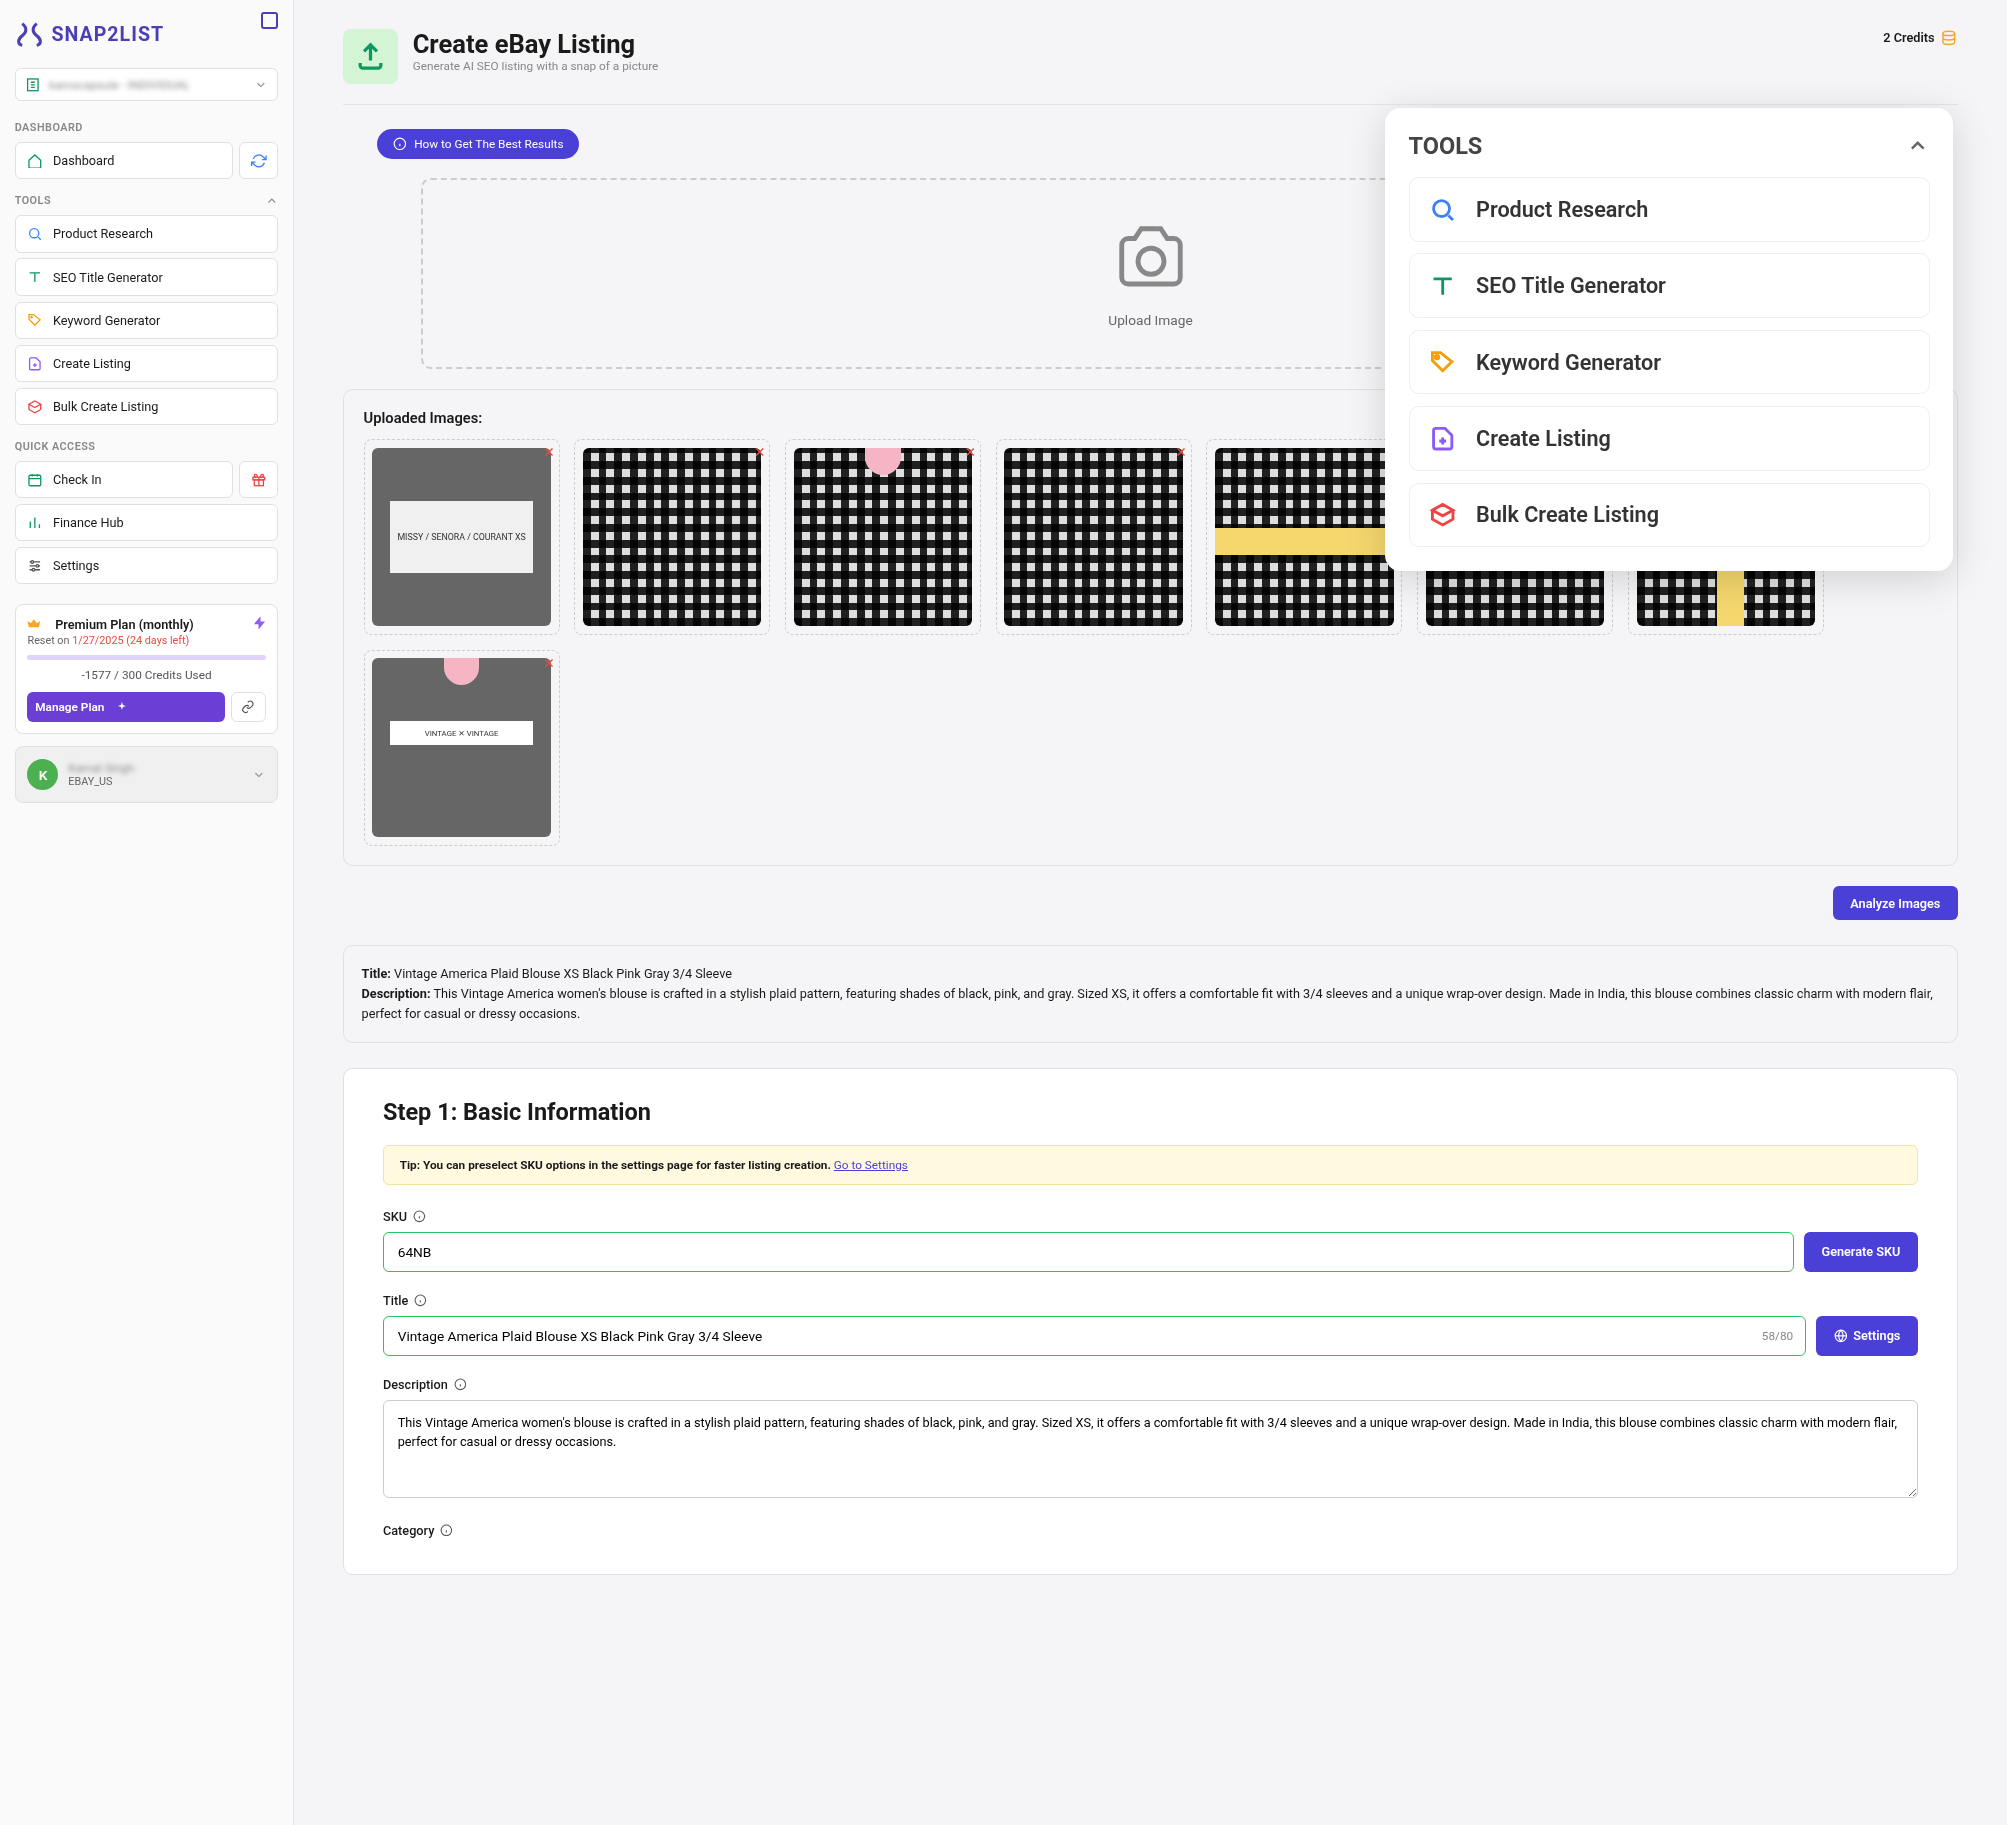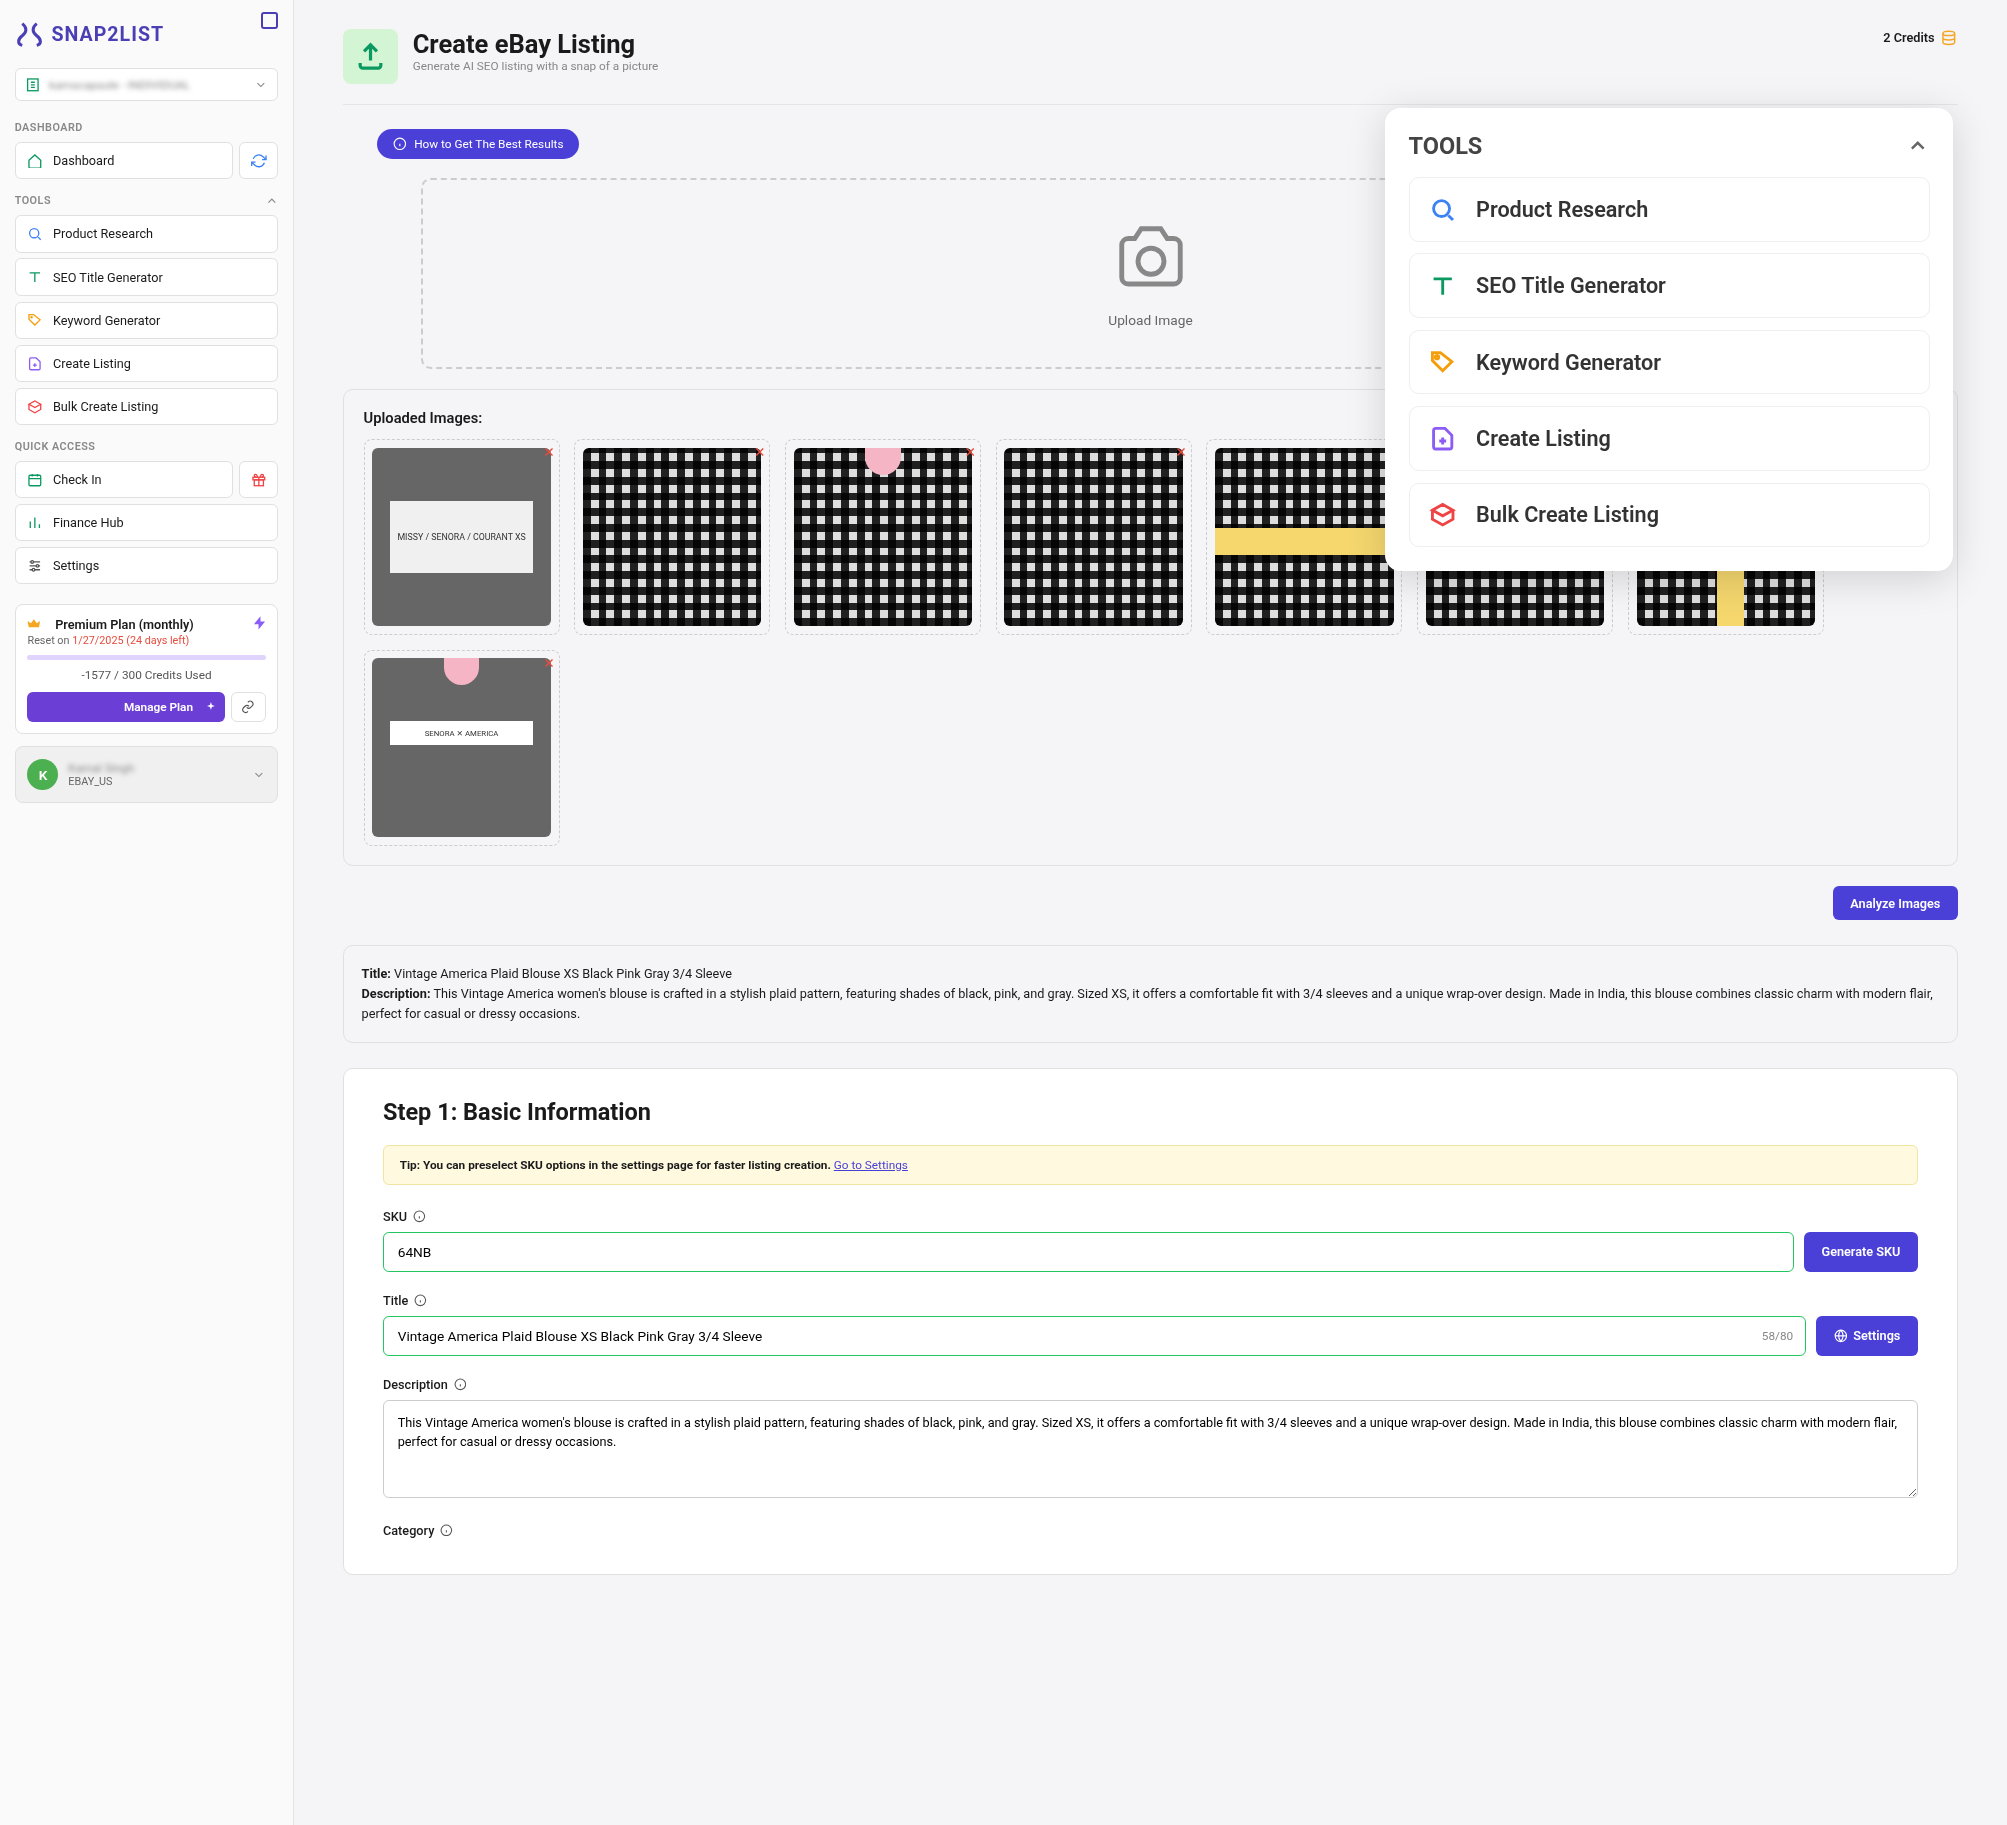--- a/index.html
+++ b/index.html
@@ -19,21 +19,21 @@
 .nav-row .nav-item{flex:1;margin-bottom:0}
 .nav-icon-btn{width:39px;display:flex;align-items:center;justify-content:center;border:1px solid #e0e0e0;border-radius:5.9px;background:#fff;cursor:pointer}
 .tools-header{display:flex;align-items:center;justify-content:space-between;cursor:pointer}
 .plan-card{border:1px solid #e0e0e0;border-radius:7.8px;padding:11.8px;background:#fff;margin-top:19.6px;position:relative}
 .plan-title{display:flex;align-items:center;gap:14px;font-weight:600;font-size:12.7px}
 .plan-reset{font-size:10.8px;color:#666;margin-top:2px}
 .plan-reset .date{color:#e74c3c}
 .plan-bar{height:5.9px;background:#e0d4ff;border-radius:2.9px;margin:7.8px 0}
 .plan-credits{text-align:center;font-size:11.8px;color:#555;margin:5.9px 0 9.8px}
 .plan-actions{display:flex;gap:5.9px}
-.btn-manage{flex:1;background:#6b3fd6;color:#fff;border:none;border-radius:5.9px;padding:7.8px;font-size:11.8px;font-weight:600;cursor:pointer;display:flex;align-items:center;justify-content:flex-end;gap:12px}
+.btn-manage{flex:1;background:#6b3fd6;color:#fff;border:none;border-radius:5.9px;padding:7.8px;font-size:11.8px;font-weight:600;cursor:pointer;display:flex;align-items:center;justify-content:flex-start;gap:12px}
 .small-icon-btn{width:35px;border:1px solid #e0e0e0;border-radius:5.9px;background:#fff;cursor:pointer;display:flex;align-items:center;justify-content:center}
 .lightning{position:absolute;top:9.8px;right:9.8px;color:#8b5cf6}
 .user-card{border:1px solid #e0e0e0;border-radius:7.8px;padding:11.8px;background:#f0f0f0;margin-top:11.8px;display:flex;align-items:center;gap:9.8px;cursor:pointer}
 .avatar{width:31px;height:31px;border-radius:50%;background:#4caf50;color:#fff;display:flex;align-items:center;justify-content:center;font-weight:600}
 .user-info{flex:1}
 .user-name{filter:blur(2.9px);color:#888;font-size:11.8px}
 .user-sub{font-size:10.8px;color:#666}
 .main{flex:1;padding:29px 49px;overflow:auto}
 .page-header{display:flex;align-items:flex-start;gap:14.7px;padding-bottom:19.6px;border-bottom:1px solid #e5e5e5;margin-bottom:24.5px}
 .page-icon{width:55px;height:55px;background:#d4f5d4;border-radius:7.8px;display:flex;align-items:center;justify-content:center}
@@ -316,21 +316,21 @@
         <div class="thumb">
             <span class="thumb-x">✕</span>
             <div class="thumb-img plaid">
               <div class="tape-v"></div>
             </div>
           </div>
         <div class="thumb">
             <span class="thumb-x">✕</span>
             <div class="thumb-img">
               <div class="hanger"></div>
-              <div class="label-tag2">SENORA ✕ AMERICA</div>
+              <div class="label-tag2">VINTAGE ✕ VINTAGE</div>
             </div>
           </div>
       </div>
     </div>
 
     <div class="analyze-row">
       <button class="btn-primary">Analyze Images</button>
     </div>
 
     <div class="result-card">

